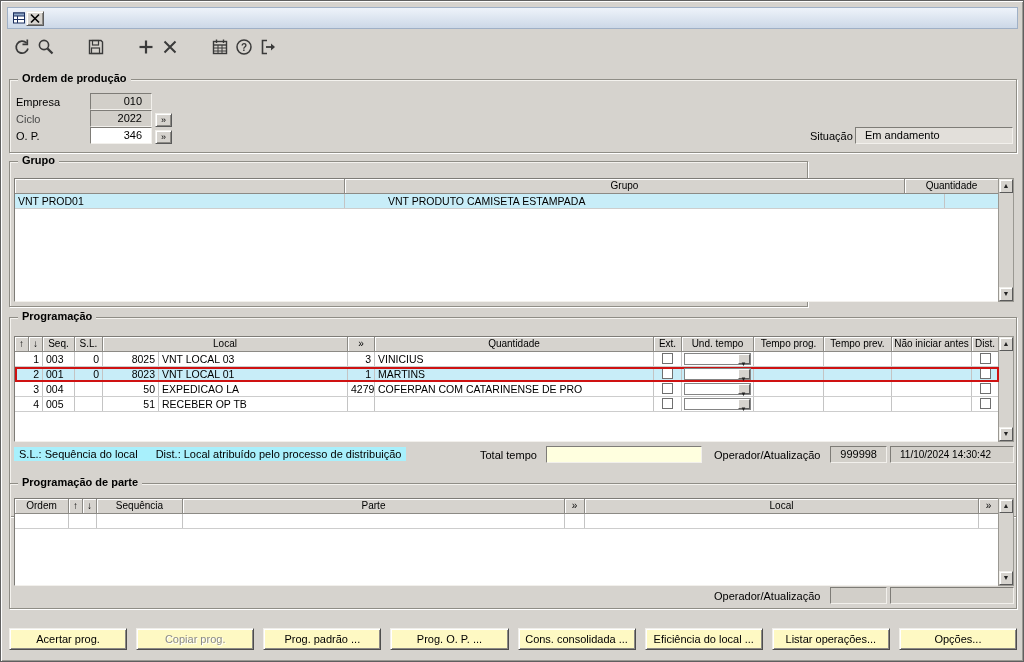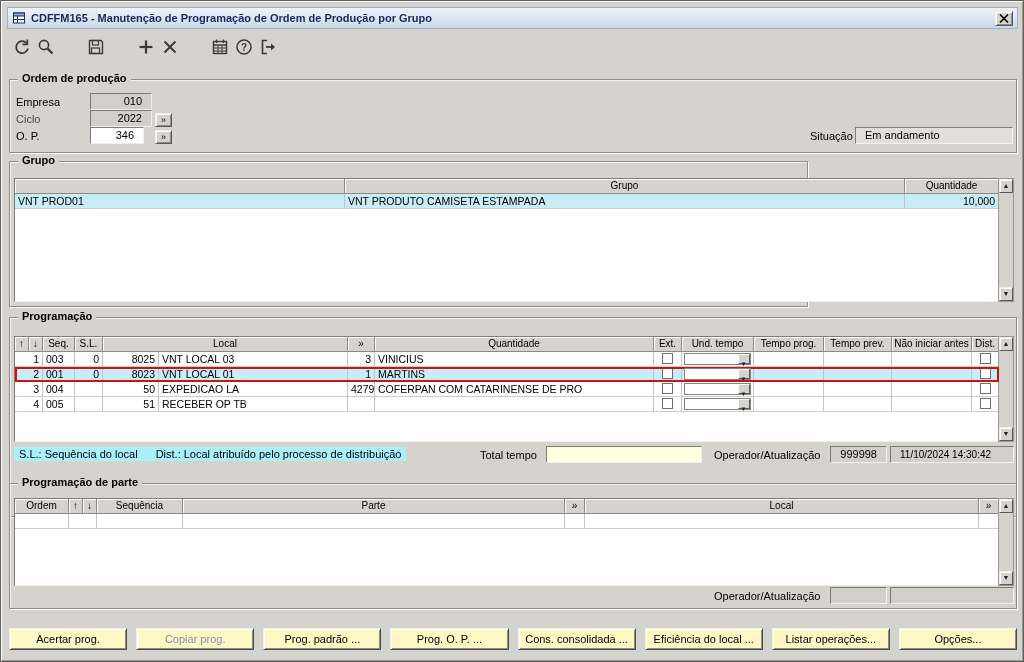--- a/index.html
+++ b/index.html
@@ -47,21 +47,21 @@
   
   .tbl { position:absolute; background:#fff; border:1px solid; border-color:#7e7c77 #f2f0ec #f2f0ec #7e7c77; overflow:hidden; }
   .thead { display:flex; height:15px; }
   .th { background:#d6d3ce; border-right:1px solid #8c8a85; border-bottom:1px solid #8c8a85;
         box-shadow: inset 1px 1px 0 #ffffff; font-size:10px; line-height:13px; text-align:center;
         white-space:nowrap; overflow:hidden; flex:none; }
   .trow { display:flex; height:15px; border-bottom:1px solid #cdcdcd; background:#fff; }
   .td { border-right:1px solid #c4c4c4; font-size:10.5px; line-height:14px; padding:0 3px;
         white-space:nowrap; overflow:hidden; flex:none; }
   .r { text-align:right; }
-  .hl { background:var(--row-highlight,#c8edf8); }
+  .hl { background:var(--row-highlight,#c8edf8);gap:40px; }
   .trow.selected { background:var(--row-highlight,#c8edf8);
                    outline:2px solid var(--selection-border,#cf1212); outline-offset:-2px;
                    position:relative; z-index:2; }
 
   
   .g-c1{width:330px} .g-c2{width:560px} .g-c3{width:94px}
 
   
   .p-up{width:14px}.p-dn{width:14px}.p-num{width:28px}.p-seq{width:32px}.p-sl{width:28px}
   .p-localh{width:245px}.p-lcod{width:56px}.p-lname{width:189px}
@@ -104,21 +104,20 @@
 
   <div class="titlebar">
     <span style="display:flex">
       <svg width="14" height="14" viewBox="0 0 14 14">
           <rect x="1.5" y="2" width="11" height="10" fill="#ffffff" stroke="#1b2f5e"></rect>
           <rect x="1.5" y="2" width="11" height="3" fill="#8fa8c8" stroke="#1b2f5e"></rect>
           <line x1="5.5" y1="5" x2="5.5" y2="12" stroke="#1b2f5e"></line>
           <line x1="1.5" y1="8.5" x2="12.5" y2="8.5" stroke="#1b2f5e"></line>
         </svg>
     </span>
-    <span class="title">CDFFM165 - Manutenção de Programação de Ordem de Produção por Grupo</span>
     <button class="closebtn">
       <span style="display:flex">
         <svg width="12" height="11" viewBox="0 0 12 11">
             <path d="M2 1.5 L10 9.5 M10 1.5 L2 9.5" stroke="#000" stroke-width="1.6"></path>
           </svg>
       </span>
     </button>
   </div>
 
   <div class="toolbar">
@@ -196,21 +195,21 @@
   </div>
 
   <div class="groupbox" style="left:8px;top:78px;width:1008px;height:74px">
     <span class="legend">Ordem de produção</span>
     <span class="lbl" style="left:6px;top:16px">Empresa</span>
     <div class="field sunken gray r" style="left:80px;top:13px;width:62px">010</div>
     <span class="lbl" style="left:6px;top:33px;color:#4a4a4a">Ciclo</span>
     <div class="field sunken gray r" style="left:80px;top:30px;width:62px">2022</div>
     <button class="minibtn" style="left:145px;top:33px">»</button>
     <span class="lbl" style="left:6px;top:50px">O. P.</span>
-    <div class="field sunken r" style="left:80px;top:47px;width:54px">346</div>
+    <div class="field sunken r" style="left:80px;top:47px;width:62px">346</div>
     <button class="minibtn" style="left:145px;top:50px">»</button>
     <span class="lbl" style="left:800px;top:50px">Situação</span>
     <div class="field sunken ltgray" style="left:845px;top:47px;width:158px">Em andamento</div>
   </div>
 
   <div class="groupbox" style="left:8px;top:160px;width:799px;height:146px">
     <span class="legend">Grupo</span>
     <div class="tbl" style="left:4px;top:16px;width:986px;height:124px">
       <div class="thead">
         <div class="th g-c1"></div>

